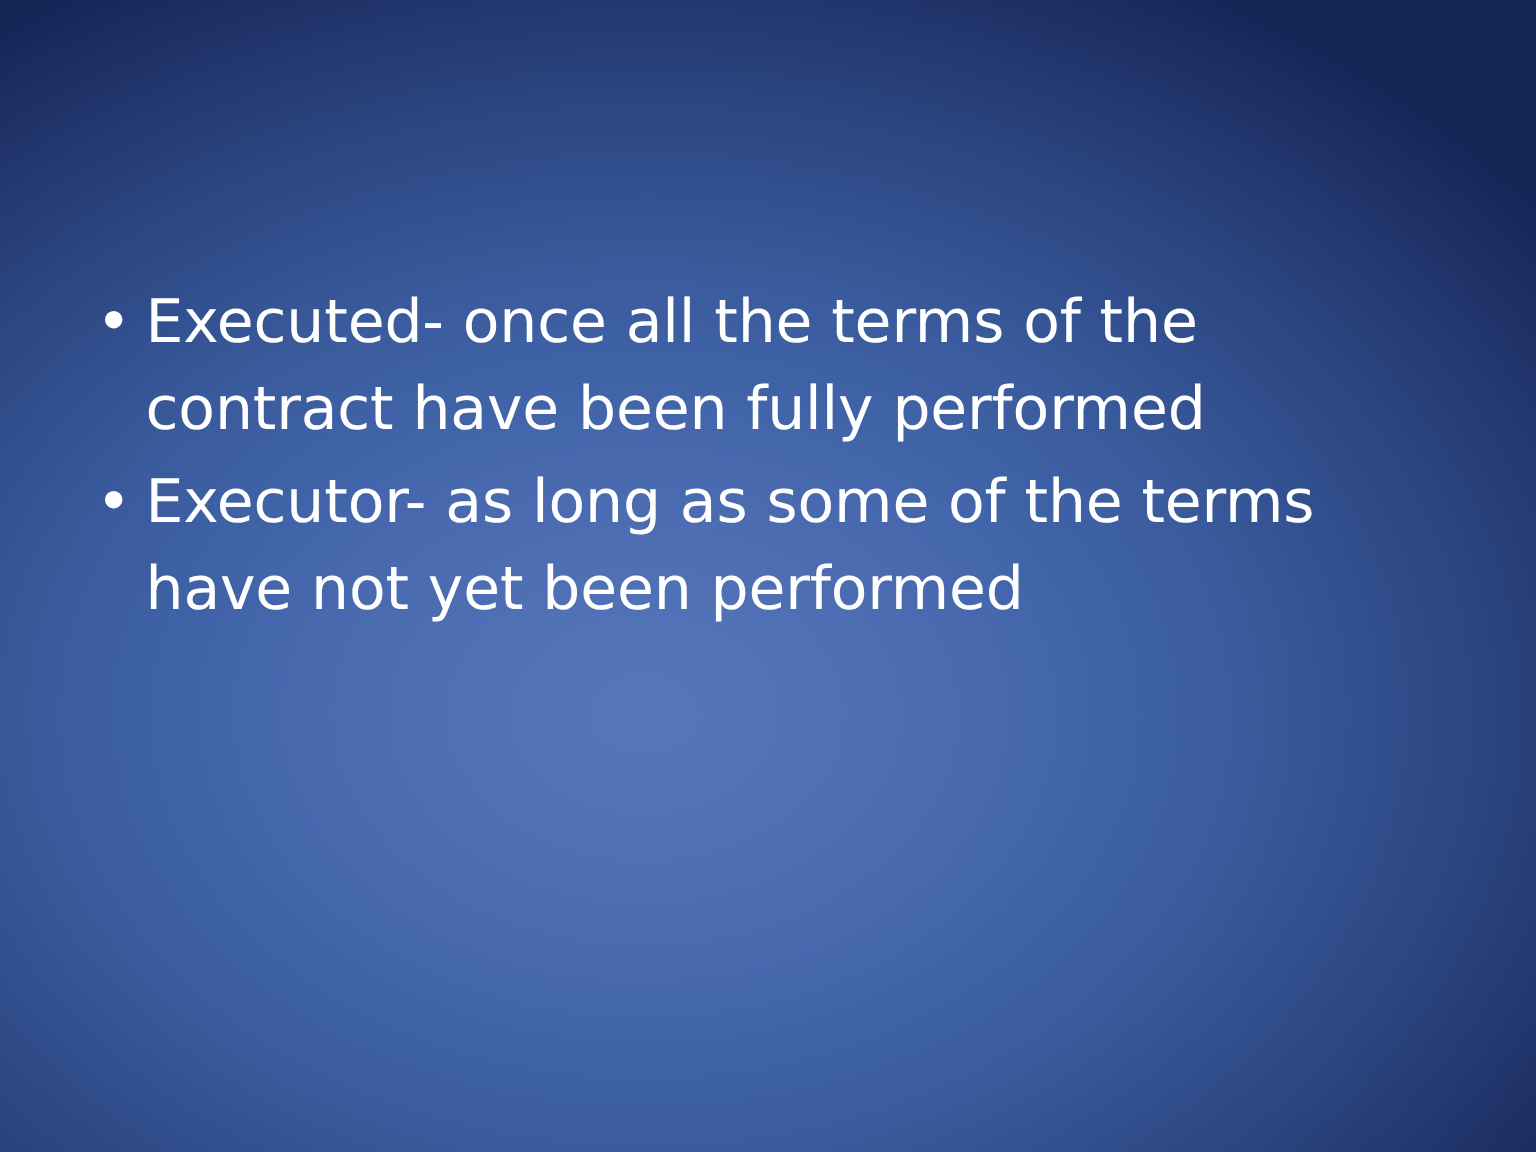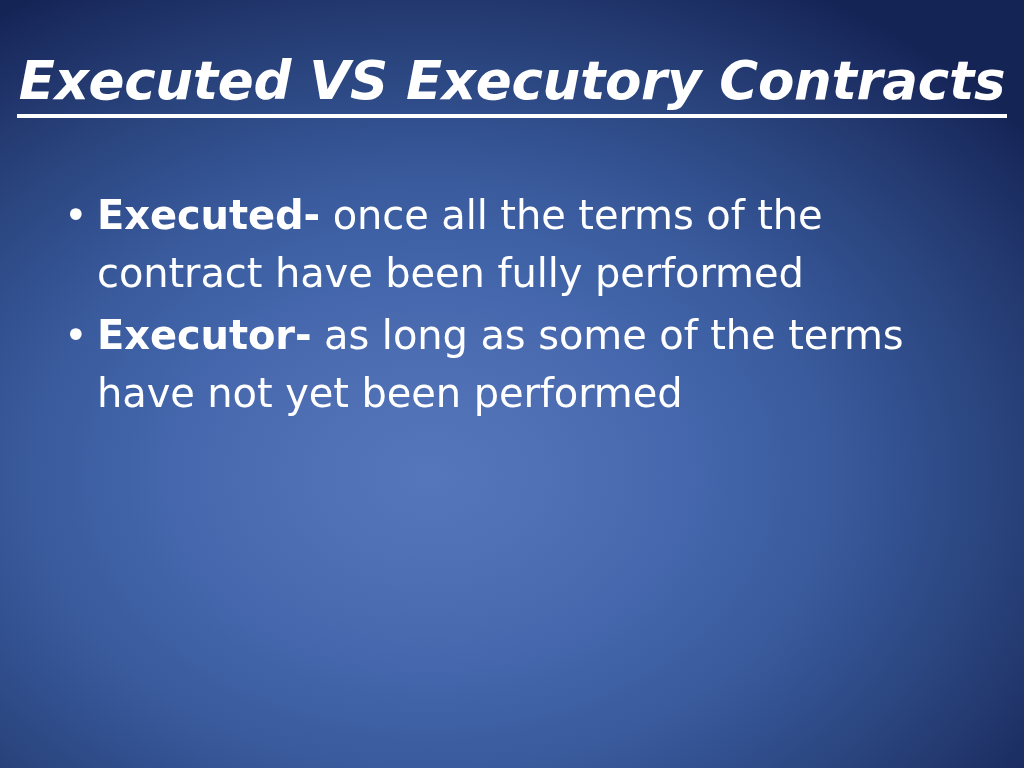--- a/index.html
+++ b/index.html
@@ -87,31 +87,28 @@
     color: #ffffff;
     font-family: "DejaVu Sans", sans-serif;
     font-size: 40px;
     line-height: 58px;
     font-weight: normal;
     letter-spacing: -0.1px;
     max-width: 830px;
   }
 
   .bullet-text .lead {
-    font-weight: bold;
+    font-weight: normal;
   }
 </style>
 </head>
 <body>
 
 <div id="slide">
 
-  <div id="title-block">
-    <span id="title-text">Executed VS Executory Contracts</span>
-  </div>
 
   <div id="body-block">
 
     <div class="bullet-row">
       <span class="bullet-marker">•</span>
       <span class="bullet-text"><span class="lead">Executed-</span><span> once all the terms of the contract have been fully performed</span></span>
     </div>
 
     <div class="bullet-row">
       <span class="bullet-marker">•</span>

